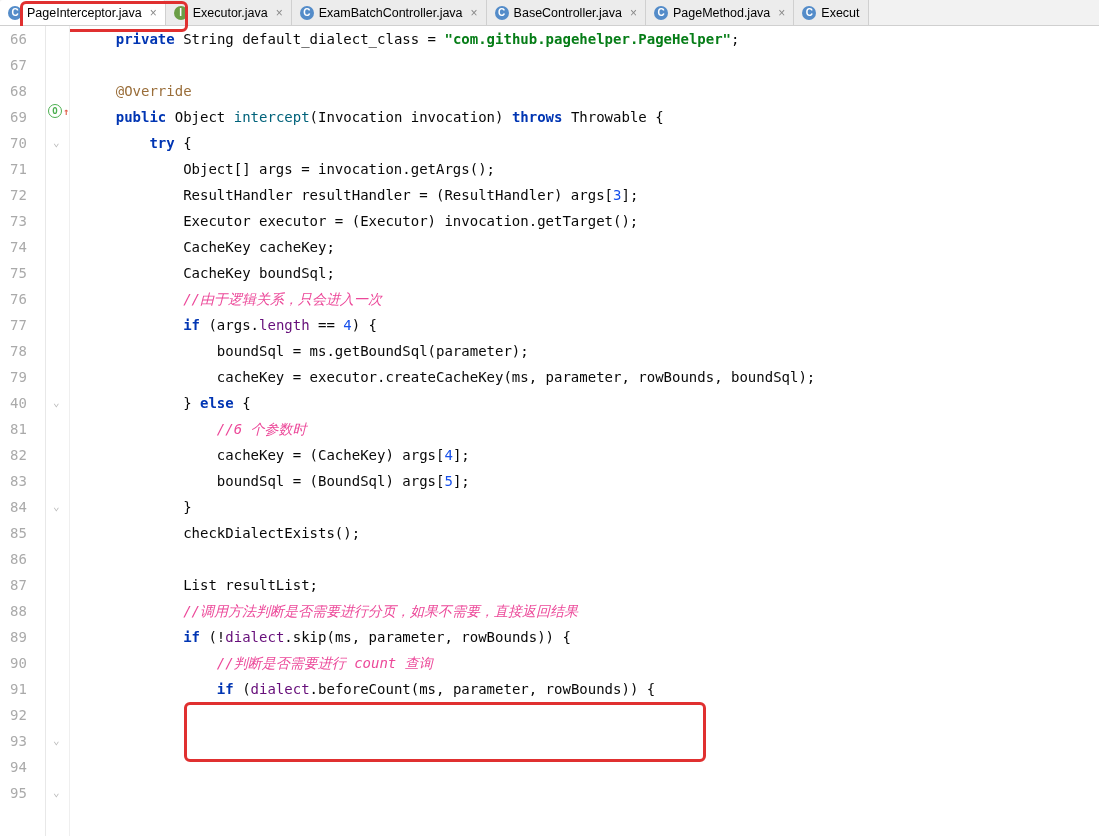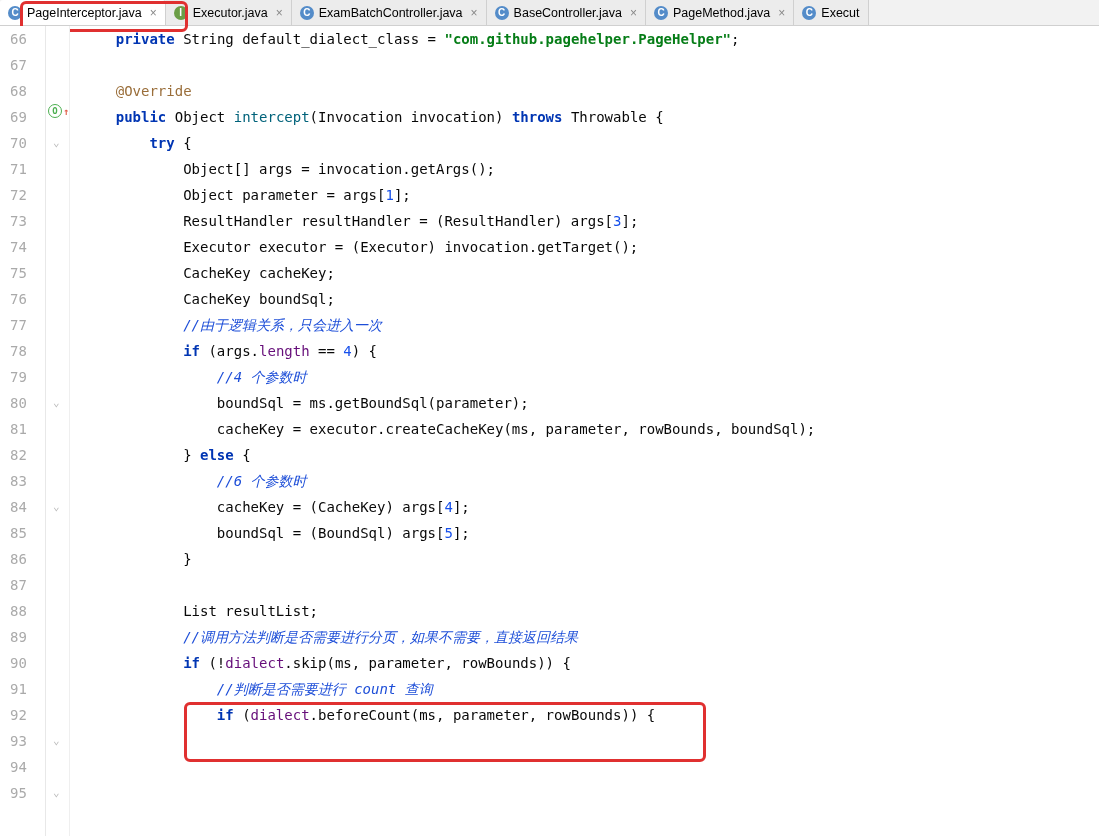--- a/index.html
+++ b/index.html
@@ -93,21 +93,21 @@
     height:26px; line-height:26px; white-space:pre;
     padding-left:12px;
   }
   
   .kw     { color:#0035b3; font-weight:bold; }   
   .str    { color:#067D17; font-weight:bold; }
   .fn     { color:#00627a;text-align:right; }
   .ann    { color:#9a6e3a;margin-top:28px; }  
   .var    { color:#660E7A; }  
   .num    { color:#1750EB; }
-  .cm     { color:#1d4ed8; font-style:italic; }
+  .cm     { color:#ec4899; font-style:italic; }
   .override-marker {
     position:absolute; left:2px; top:78px;
     width:14px;height:14px;border-radius:50%;
     background:#fff;border:1px solid #4caf50;
     display:flex;align-items:center;justify-content:center;
     font-size:9px;color:#4caf50;font-weight:bold;
   }
   .override-marker::after {
     content:'↑'; position:absolute; right:-8px; color:#e0604c; font-size:10px;
   }
@@ -166,21 +166,21 @@
       <div class="gutter-line">70</div>
       <div class="gutter-line">71</div>
       <div class="gutter-line">72</div>
       <div class="gutter-line">73</div>
       <div class="gutter-line">74</div>
       <div class="gutter-line">75</div>
       <div class="gutter-line">76</div>
       <div class="gutter-line">77</div>
       <div class="gutter-line">78</div>
       <div class="gutter-line">79</div>
-      <div class="gutter-line">80</div>
+      <div class="gutter-line">40</div>
       <div class="gutter-line">81</div>
       <div class="gutter-line">82</div>
       <div class="gutter-line">83</div>
       <div class="gutter-line">84</div>
       <div class="gutter-line">85</div>
       <div class="gutter-line">86</div>
       <div class="gutter-line">87</div>
       <div class="gutter-line">88</div>
       <div class="gutter-line">89</div>
       <div class="gutter-line">90</div>
@@ -199,35 +199,34 @@
       <span class="fold-mark" style="top: 760px;">⌄</span>
     </div>
   <div class="code" id="codeArea">
     <div class="highlight-box-code" id="hlCode" style="left: 114px; top: 676px; width: 522px; height: 60px;"></div>
   <div class="code-line">    <span class="kw">private</span> String default_dialect_class = <span class="str">"com.github.pagehelper.PageHelper"</span>;</div>
       <div class="code-line"></div>
       <div class="code-line">    <span class="ann">@Override</span></div>
       <div class="code-line">    <span class="kw">public</span> Object <span class="fn">intercept</span>(Invocation invocation) <span class="kw">throws</span> Throwable {</div>
       <div class="code-line">        <span class="kw">try</span> {</div>
       <div class="code-line">            Object[] args = invocation.getArgs();</div>
-      <div class="code-line">            Object parameter = args[<span class="num">1</span>];</div>
       <div class="code-line">            ResultHandler resultHandler = (ResultHandler) args[<span class="num">3</span>];</div>
       <div class="code-line">            Executor executor = (Executor) invocation.getTarget();</div>
       <div class="code-line">            CacheKey cacheKey;</div>
       <div class="code-line">            CacheKey boundSql;</div>
       <div class="code-line">            <span class="cm">//由于逻辑关系，只会进入一次</span></div>
       <div class="code-line">            <span class="kw">if</span> (args.<span class="var">length</span> == <span class="num">4</span>) {</div>
-      <div class="code-line">                <span class="cm">//4 个参数时</span></div>
       <div class="code-line">                boundSql = ms.getBoundSql(parameter);</div>
       <div class="code-line">                cacheKey = executor.createCacheKey(ms, parameter, rowBounds, boundSql);</div>
       <div class="code-line">            } <span class="kw">else</span> {</div>
       <div class="code-line">                <span class="cm">//6 个参数时</span></div>
       <div class="code-line">                cacheKey = (CacheKey) args[<span class="num">4</span>];</div>
       <div class="code-line">                boundSql = (BoundSql) args[<span class="num">5</span>];</div>
       <div class="code-line">            }</div>
+      <div class="code-line">            checkDialectExists();</div>
       <div class="code-line"></div>
       <div class="code-line">            List resultList;</div>
       <div class="code-line">            <span class="cm">//调用方法判断是否需要进行分页，如果不需要，直接返回结果</span></div>
       <div class="code-line">            <span class="kw">if</span> (!<span class="var">dialect</span>.skip(ms, parameter, rowBounds)) {</div>
       <div class="code-line">                <span class="cm">//判断是否需要进行 count 查询</span></div>
       <div class="code-line">                <span class="kw">if</span> (<span class="var">dialect</span>.beforeCount(ms, parameter, rowBounds)) {</div>
     </div>
 </div>
 
 </body></html>

